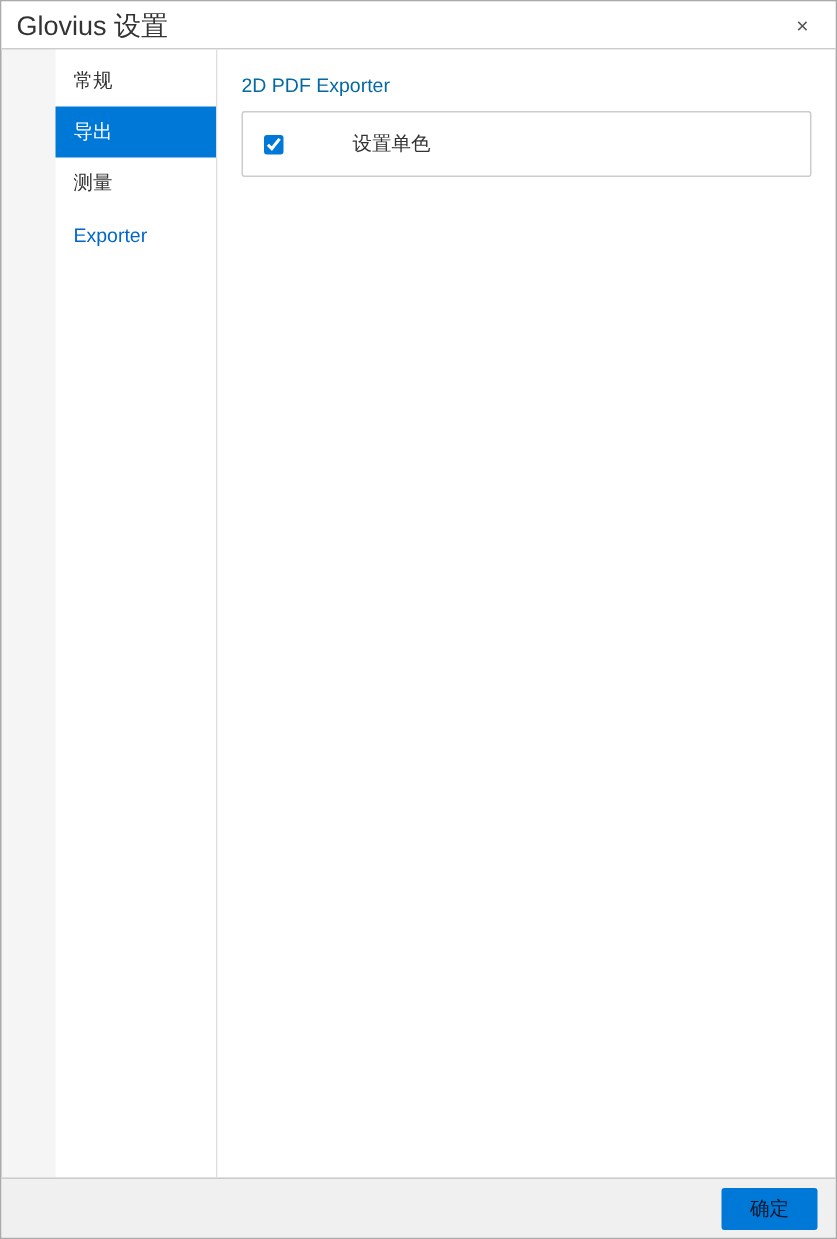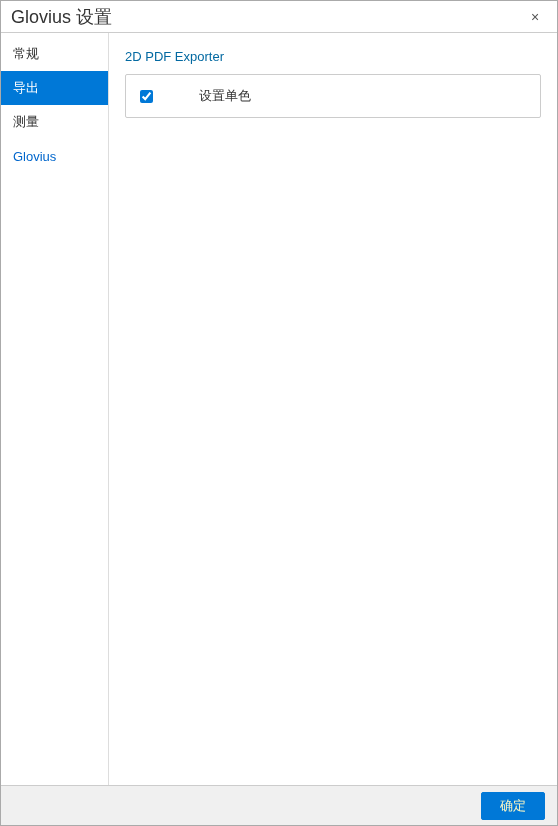--- a/index.html
+++ b/index.html
@@ -69,20 +69,21 @@
       overflow: hidden;
     }
 
     .sidebar {
       width: 108px;
       background: #fff;
       border-right: 1px solid #ddd;
       display: flex;
       flex-direction: column;
       padding-top: 4px;
+      margin-left: 36px;
     }
 
     .sidebar-item {
       padding: 8px 12px;
       cursor: pointer;
       color: #333;
       font-size: 13px;
       white-space: nowrap;
     }
 
@@ -154,21 +155,21 @@
       font-size: 13px;
       cursor: pointer;
       border: 1px solid #adadad;
       background: #fff;
       color: #333;
       border-radius: 2px;
     }
 
     .btn.primary {
       background: #0078d7;
-      color: #fef9c3;
+      color: #0f172a;
       border-color: #0078d7;
     }
   </style>
 </head>
 <body>
 
 <div class="window">
 
   <div class="title-bar">
     <div class="title-bar-left">
@@ -183,21 +184,21 @@
       <div class="sidebar-item">
         <span>常规</span>
       </div>
       <div class="sidebar-item active">
         <span>导出</span>
       </div>
       <div class="sidebar-item">
         <span>测量</span>
       </div>
       <div class="sidebar-item feedback">
-        <span>Glovius</span>
+        <span>Exporter</span>
       </div>
     </div>
 
     <div class="main-panel">
       <div class="section-title">2D PDF Exporter</div>
       <div class="section-box">
         <div class="checkbox-row">
           <input type="checkbox" class="checkbox-input" id="mono-check" checked="" style="">
           <label for="mono-check" class="checkbox-label">设置单色</label>
         </div>

